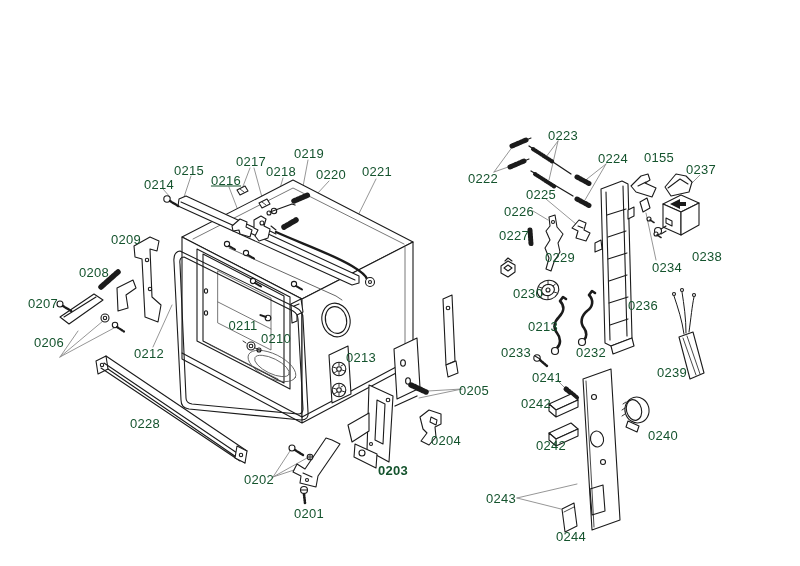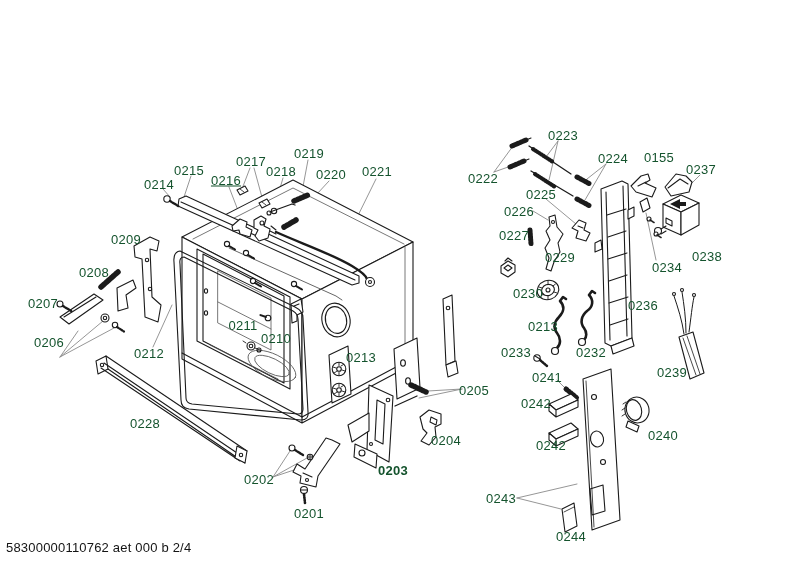--- a/index.html
+++ b/index.html
@@ -396,15 +396,14 @@
       <span class="plabel" style="left: 707px; top: 238px; margin-top: 18px;">0238</span>
       <span class="plabel" style="left: 672px; top: 372px;">0239</span>
       <span class="plabel" style="left: 663px; top: 435px;">0240</span>
       <span class="plabel" style="left: 547px; top: 377px;">0241</span>
       <span class="plabel" style="left: 536px; top: 403px;">0242</span>
       <span class="plabel" style="left: 551px; top: 445px;">0242</span>
       <span class="plabel" style="left: 501px; top: 498px;">0243</span>
       <span class="plabel" style="left: 571px; top: 536px;">0244</span>
     </div>
 
-<div class="footer">58300000110762 aet 000 b 2/4</div>
 
 </div>
 
 </body></html>

